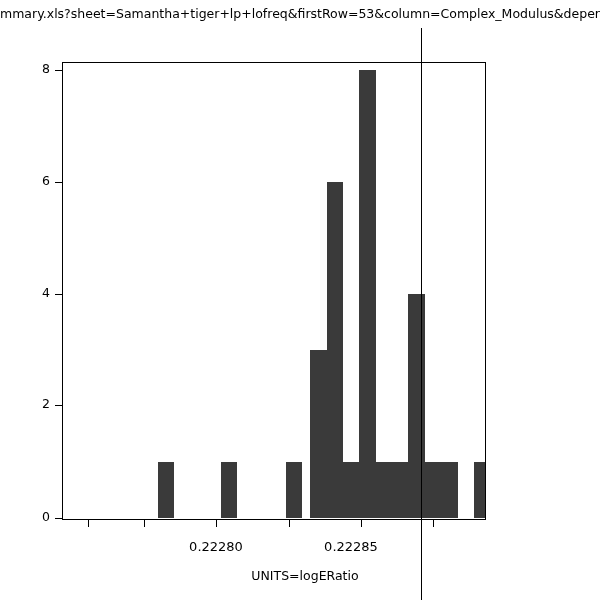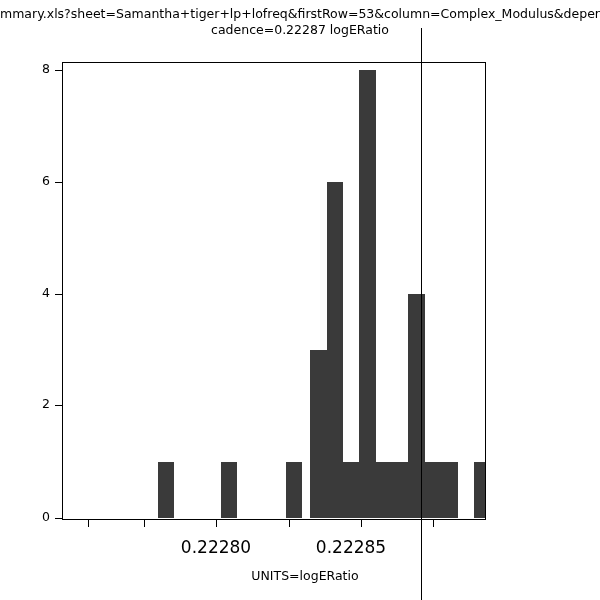--- a/index.html
+++ b/index.html
@@ -82,21 +82,21 @@
     top: 520px;
     width: 1px;
     height: 7px;
     background: #000000;
   }
   .xlabel-wrap {
     position: absolute;
     top: 540px;
     width: 80px;
     text-align: center;
-    font-size: 17px;
+    font-size: 13px;
     line-height: 14px;
   }
   #xaxis-title {
     position: absolute;
     top: 568px;
     left: 5px;
     width: 600px;
     text-align: center;
     font-size: 12.5px;
   }
@@ -109,21 +109,20 @@
     background: #000000;
   }
 </style>
 </head>
 <body>
 
 <div id="root">
 
   <div class="title-block">
     <span class="title-line1">mmary.xls?sheet=Samantha+tiger+lp+lofreq&amp;firstRow=53&amp;column=Complex_Modulus&amp;depend</span>
-    <span class="title-line2">cadence=0.22287 logERatio</span>
   </div>
 
   <div class="ytick" style="top:518px"></div>
   <div class="ytick" style="top:405px"></div>
   <div class="ytick" style="top:294px"></div>
   <div class="ytick" style="top:182px"></div>
   <div class="ytick" style="top:70px"></div>
 
   <div class="ylabel-wrap" style="top:511px">0</div>
   <div class="ylabel-wrap" style="top:398px">2</div>

